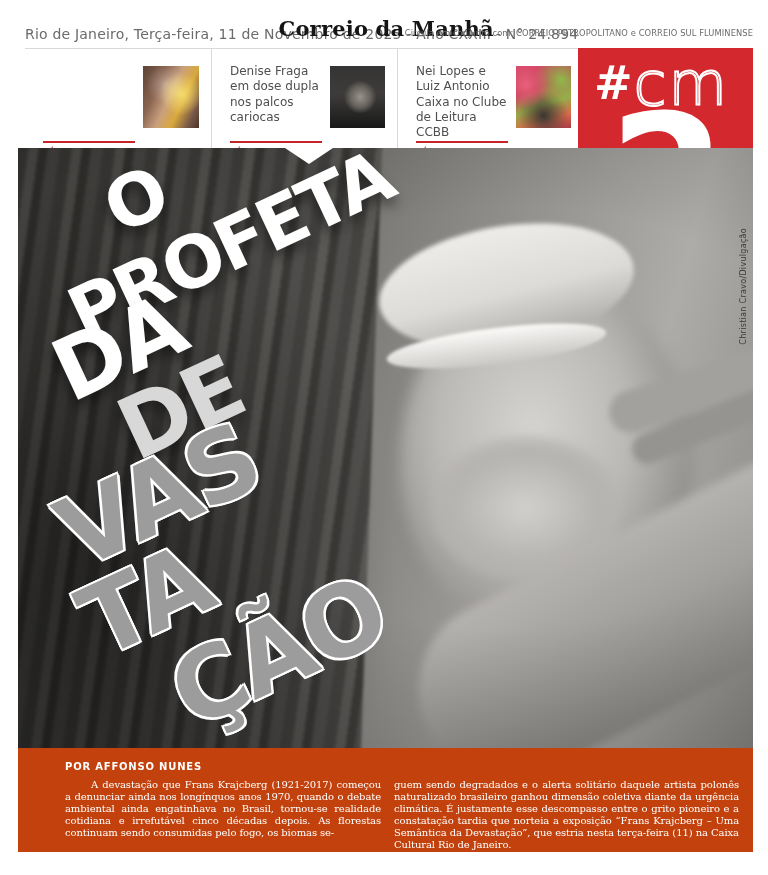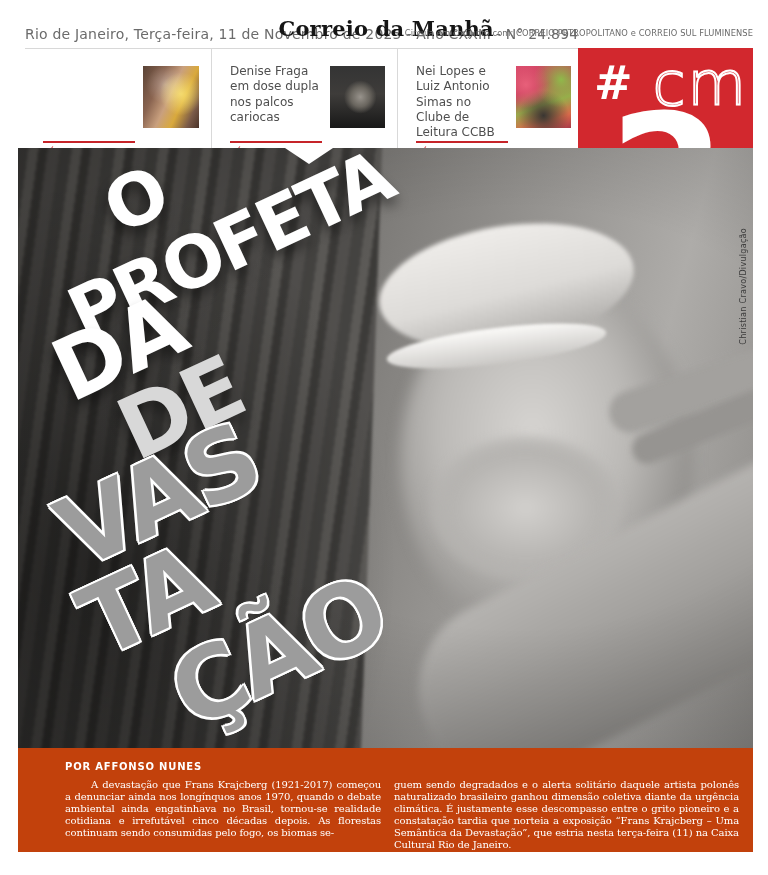--- a/index.html
+++ b/index.html
@@ -23,21 +23,21 @@
   .teaser-page { font-size:8.5px; font-weight:700; color:#c62429; letter-spacing:.4px; padding-bottom:6px; }
   .teaser-thumb { flex:1; height:62px; margin-top:2px; }
   .thumb-1 { background: radial-gradient(circle at 68% 45%, rgba(255,235,120,.75), transparent 42%), radial-gradient(circle at 40% 30%, rgba(255,255,255,.3), transparent 35%), linear-gradient(115deg,#5a4336 0%,#8a6450 28%,#c9a07e 48%,#d9a93c 66%,#7a5a48 85%,#4a3329 100%); }
   .thumb-2 { background: radial-gradient(ellipse at 55% 50%, #98938c 0%, #6a665f 22%, transparent 38%), linear-gradient(180deg,#343434 0%,#3e3c3a 45%,#181818 100%); }
   .thumb-3 { background: radial-gradient(circle at 18% 30%, #e8607a, transparent 38%), radial-gradient(circle at 82% 22%, #8fba4a, transparent 42%), radial-gradient(circle at 50% 80%, #3a3632, transparent 45%), linear-gradient(160deg,#d8486a 0%,#c23a55 35%,#9aa84a 60%,#d86a4a 82%,#a83a4a 100%); }
 
   
   .logo-box { position:absolute; left:578px; top:48px; width:175px; height:184px; background:#d2282e; overflow:hidden; }
   .logo-top { position:absolute; left:16px; top:12px; display:flex; align-items:flex-start; }
   .logo-hash { color:#fff; font-weight:800; font-size:46px; line-height:1; }
-  .logo-cm { margin-left:20px; margin-top:-6px; font-size:60px; line-height:1; font-weight:200; letter-spacing:2px; color:transparent; -webkit-text-stroke:2px #fff; }
+  .logo-cm { margin-left:1px; margin-top:-6px; font-size:60px; line-height:1; font-weight:200; letter-spacing:2px; color:transparent; -webkit-text-stroke:2px #fff; }
   .logo-two { position:absolute; left:0; right:0; bottom:-28px; text-align:center; color:#fff; font-weight:800; font-size:168px; line-height:1; letter-spacing:-4px; }
   .day-bar { position:absolute; left:578px; top:232px; width:175px; height:17px; background:#a7a9ac; color:#fff; font-weight:700; font-size:10.5px; letter-spacing:4px; text-align:center; line-height:17px; }
 
   
   .photo { position:absolute; left:18px; top:148px; width:735px; height:600px; overflow:hidden; background:linear-gradient(105deg,#55534f 0%,#6f6d6a 32%,#8e8c89 55%,#aeaca9 78%,#8a8885 100%); }
   .ph { position:absolute; }
   .bark { left:-4%; top:-6%; width:52%; height:116%; background:repeating-linear-gradient(96deg,#2c2b29 0 9px,#474543 9px 21px,#373634 21px 33px,#54524f 33px 43px); transform:rotate(2deg); opacity:.8; filter:blur(1.5px); }
   .bark-shade { left:0; top:0; width:55%; height:100%; background:radial-gradient(ellipse at 20% 70%, rgba(0,0,0,.45), transparent 65%); }
   .face { left:52%; top:22%; width:40%; height:60%; border-radius:50%; background:radial-gradient(ellipse at 45% 42%, #d6d4d1 0%, #bbb9b6 42%, #8d8b88 75%, rgba(0,0,0,0) 98%); filter:blur(7px); }
   .cap { left:49%; top:13%; width:35%; height:20%; border-radius:50%; background:linear-gradient(175deg,#f1efec 0%,#dddbd8 55%,#a5a3a0 100%); transform:rotate(-9deg); filter:blur(2px); }
@@ -93,21 +93,21 @@
     <div class="teaser">
       <div class="teaser-left">
         <div class="teaser-headline">Denise Fraga em dose dupla nos palcos cariocas</div>
         <div class="teaser-rule"></div>
         <div class="teaser-page">PÁGINA 7</div>
       </div>
       <div class="teaser-thumb thumb-2"></div>
     </div>
     <div class="teaser">
       <div class="teaser-left">
-        <div class="teaser-headline">Nei Lopes e Luiz Antonio Simas no Clube de Leitura CCBB</div>
+        <div class="teaser-headline">Nei Lopes e Luiz Antonio Caixa no Clube de Leitura CCBB</div>
         <div class="teaser-rule"></div>
         <div class="teaser-page">PÁGINA 8</div>
       </div>
       <div class="teaser-thumb thumb-3"></div>
     </div>
   </div>
 
   <div class="logo-box">
     <div class="logo-top">
       <span class="logo-hash">#</span>

